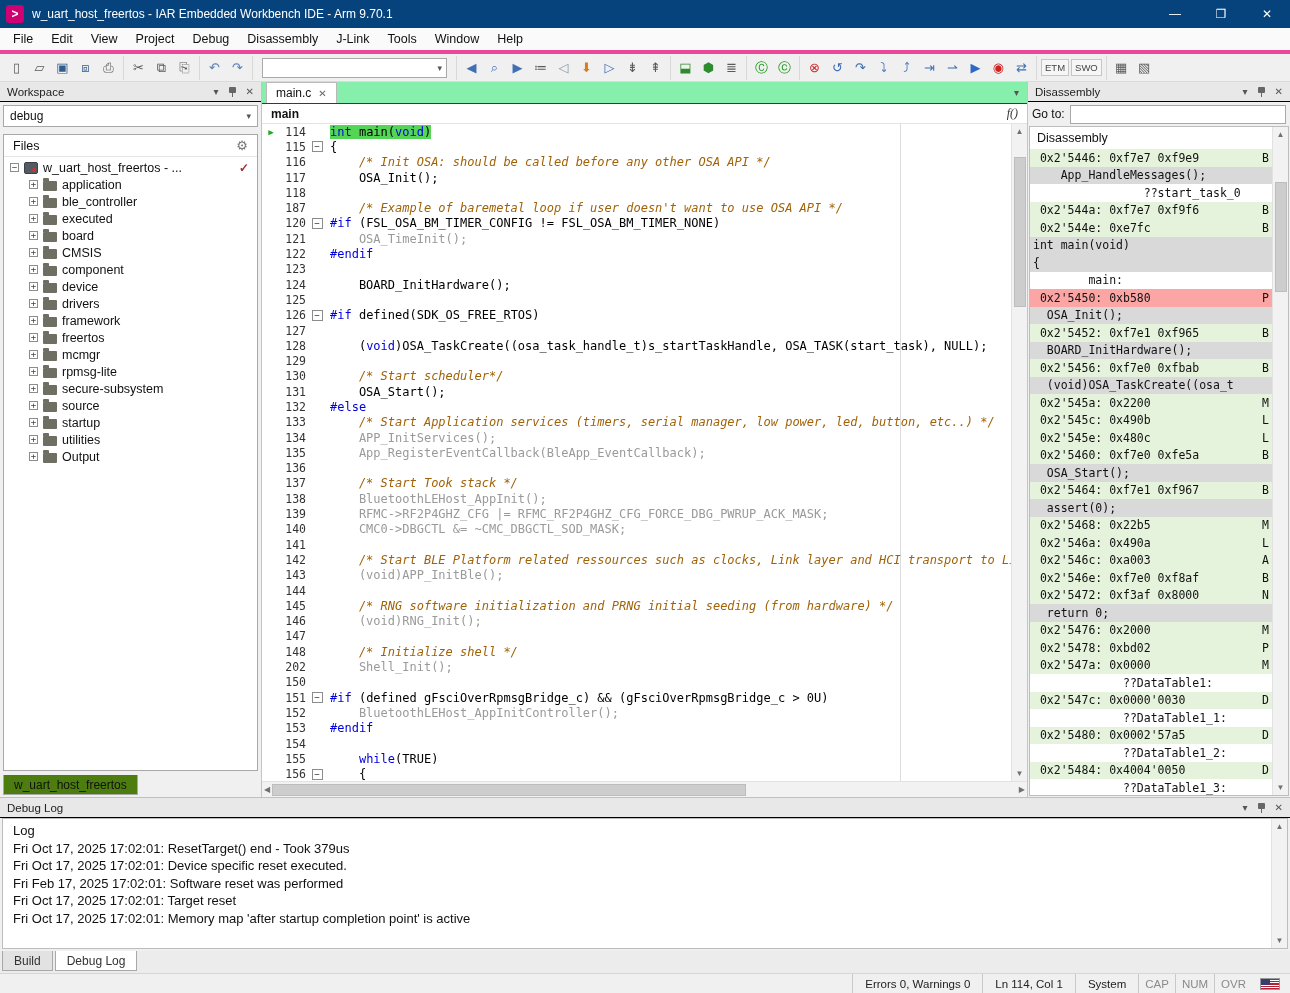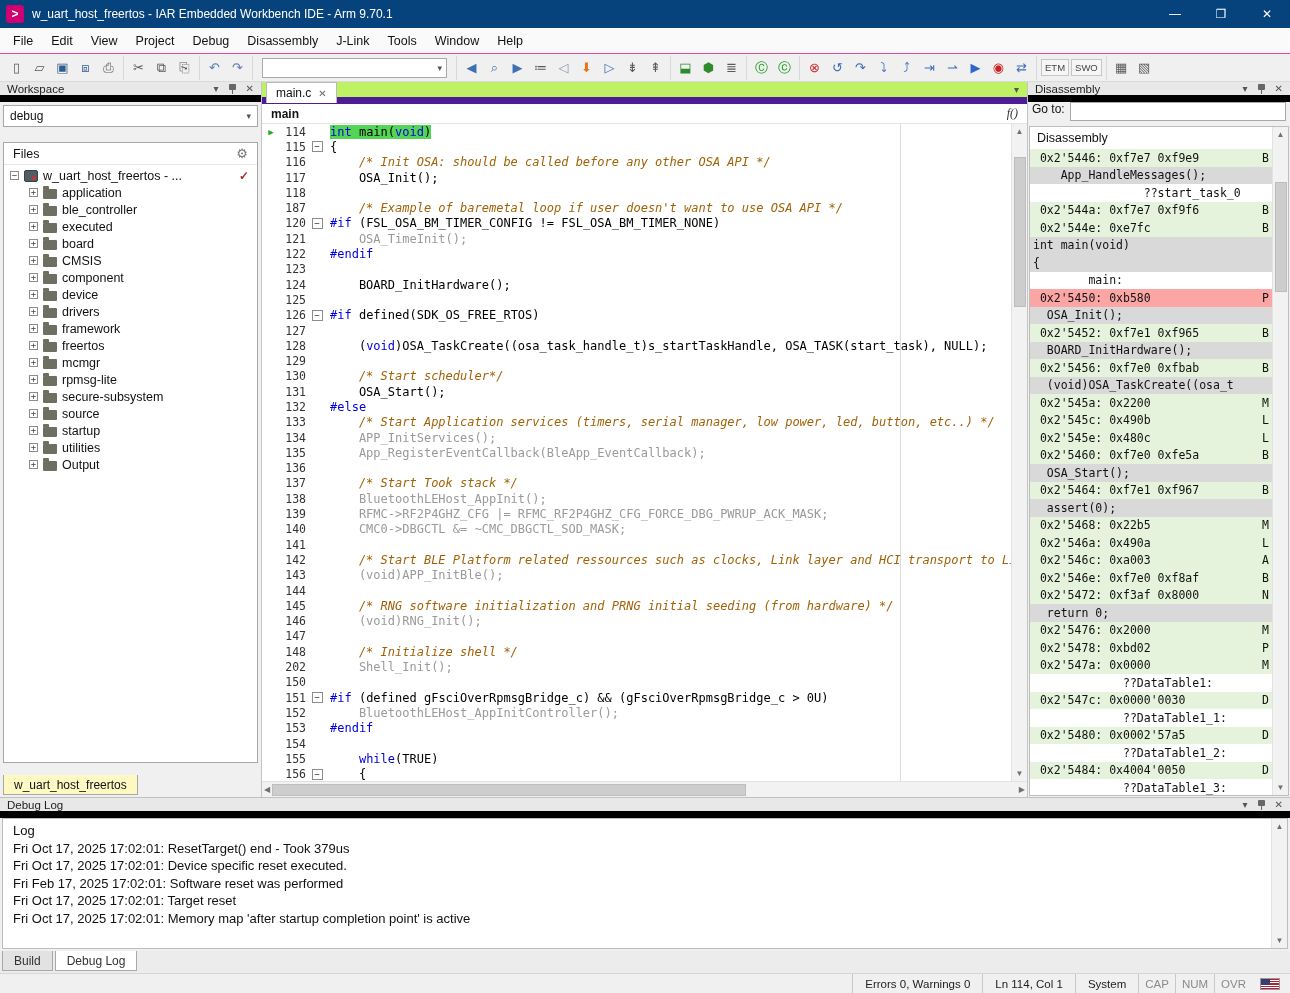--- a/index.html
+++ b/index.html
@@ -7,64 +7,64 @@
 body{font-family:"Liberation Sans",sans-serif;font-size:12px;color:#111;background:#ececec;overflow:hidden;position:relative}
 
 
 .titlebar{position:absolute;top:0;left:0;right:0;height:28px;background:#06437c;display:flex;align-items:center;padding-left:6px;color:#fff}
 .logo{width:18px;height:18px;background:#cf0072;border-radius:3px;display:flex;align-items:center;justify-content:center;font-weight:bold;font-size:12px;margin-right:8px;color:#fff}
 .wtitle{font-size:12px;white-space:nowrap}
 .wctrls{margin-left:auto;display:flex;height:28px}
 .wbtn{width:46px;height:28px;display:flex;align-items:center;justify-content:center;font-size:12px;color:#fff}
 
 
-.menubar{position:absolute;top:28px;left:0;right:0;height:26px;background:#fafafa;display:flex;align-items:center;padding-left:4px;border-bottom:1px solid #ec4899}
+.menubar{position:absolute;top:28px;left:0;right:0;height:26px;background:#fafafa;display:flex;align-items:center;padding-left:4px;border-bottom:4px solid #ec4899}
 .menu-item{padding:0 9px;height:100%;display:flex;align-items:center;font-size:12.5px}
 .toolbar{position:absolute;top:54px;left:0;right:0;height:28px;background:#f0f0f0;border-bottom:1px solid #dadada;display:flex;align-items:center;padding-left:2px}
 .tb-group{display:flex;align-items:center;height:24px;padding:0 3px}
 .tb-group+.tb-group{border-left:1px solid #d8d8d8}
 .tb-btn{min-width:23px;height:23px;display:flex;align-items:center;justify-content:center;font-size:13px}
 .tb-txt{font-size:9.5px;color:#444;border:1px solid #c6c6c6;background:#f6f6f6;height:17px;padding:0 3px;margin:0 1px;display:flex;align-items:center}
 .tb-combo{width:185px;height:20px;background:#fff;border:1px solid #a9a9a9;display:flex;align-items:center;justify-content:flex-end;padding:0 4px;margin:0 6px}
 .combo-arrow{color:#555;font-size:9px}
 
 
 .main{position:absolute;top:82px;left:0;right:0;height:715px;display:flex;background:#ececec}
 
 
-.panel-hdr{height:20px;display:flex;align-items:center;padding:0 7px;font-size:11.5px;color:#222;background:#e8e8e8;border-bottom:7px solid #000000;flex:none}
+.panel-hdr{height:20px;display:flex;align-items:center;padding:0 7px;font-size:11.5px;color:#222;background:#e8e8e8;border-bottom:1px solid #000000;flex:none}
 .hic{color:#555;font-size:10px;margin-left:8px}
 .hic.first{margin-left:auto}
 .pin{width:11px;height:12px;position:relative;display:inline-block;margin-left:8px}
 .pin::before{content:"";position:absolute;left:2px;top:1px;width:7px;height:6px;background:#666;border-radius:1px}
 .pin::after{content:"";position:absolute;left:5px;top:7px;width:1px;height:4px;background:#666}
 
 
 .ws{width:262px;flex:none;display:flex;flex-direction:column;background:#f0f0f0;border-right:1px solid #c4c4c4}
 .ws-combo{margin:3px;height:22px;border:1px solid #a8a8a8;background:#fff;display:flex;align-items:center;padding:0 6px;font-size:12px}
 .ws-combo .combo-arrow{margin-left:auto}
-.files-box{flex:1;margin:12px 3px;border:1px solid #a8a8a8;background:#fff;display:flex;flex-direction:column;overflow:hidden;min-height:0}
+.files-box{flex:1;margin:4px 3px;border:1px solid #a8a8a8;background:#fff;display:flex;flex-direction:column;overflow:hidden;min-height:0}
 .files-hdr{height:22px;display:flex;align-items:center;padding:0 9px;font-size:12.5px;border-bottom:1px solid #e6e6e6;flex:none}
 .gear{margin-left:auto;color:#777;font-size:13px}
 .tree{flex:1;overflow:hidden;font-size:12.5px;padding-top:2px}
 .trow{height:17px;display:flex;align-items:center;gap:5px;padding-left:6px;white-space:nowrap}
 .trow.child{padding-left:25px}
 .expander{width:9px;height:9px;border:1px solid #8c8c8c;font-size:9px;line-height:7px;text-align:center;color:#444;background:#fff;flex:none;font-family:"DejaVu Sans Mono",monospace}
 .folder{width:14px;height:10px;background:#6f6e62;border-radius:1px;position:relative;flex:none;margin-top:2px}
 .folder::before{content:"";position:absolute;top:-3px;left:0;width:6px;height:3px;background:#6f6e62;border-radius:1px 1px 0 0}
 .proj-icon{width:14px;height:12px;background:#555b63;border:1px solid #3b4046;border-radius:2px;flex:none;position:relative}
 .proj-icon::after{content:"";position:absolute;right:1px;bottom:1px;width:4px;height:4px;background:#cc3333;border-radius:50%}
 .proj-label{font-weight:normal}
 .check{margin-left:auto;margin-right:8px;color:#a03030;font-weight:bold;font-size:12px}
 .ws-bottom{height:22px;display:flex;align-items:flex-start;padding-left:3px;background:#f0f0f0;flex:none}
-.ws-tab{height:20px;background:#fef9c3;border:1px solid #a8a8a8;border-top:none;padding:0 10px;font-size:12px;display:flex;align-items:center}
+.ws-tab{height:20px;background:#4d7c0f;border:1px solid #a8a8a8;border-top:none;padding:0 10px;font-size:12px;display:flex;align-items:center}
 
 
 .ed{flex:1;min-width:0;display:flex;flex-direction:column;background:#fff;border-right:1px solid #c4c4c4}
-.ed-tabs{height:22px;background:#bef264;display:flex;align-items:flex-start;border-bottom:7px solid #4c1d95;flex:none}
+.ed-tabs{height:22px;background:#86efac;display:flex;align-items:flex-start;border-bottom:1px solid #4c1d95;flex:none}
 .ed-tab{height:21px;background:#fff;border:1px solid #b9b9b9;border-bottom:none;display:flex;align-items:center;gap:7px;padding:0 9px;font-size:12px;margin-left:4px}
 .tab-close{color:#666;font-size:10px}
 .ed-tabs-menu{margin-left:auto;margin-right:8px;color:#555;font-size:10px;align-self:center}
 .crumb{height:20px;display:flex;align-items:center;padding:0 9px;font-size:12px;font-weight:bold;border-bottom:1px solid #e4e4e4;flex:none}
 .fx{margin-left:auto;font-style:italic;font-weight:normal;color:#333;font-family:"Liberation Serif",serif;font-size:12px}
 .code-wrap{flex:1;display:flex;min-height:0}
 .code-area{flex:1;min-width:0;position:relative;overflow:hidden;background:#fff}
 .margin-line{position:absolute;top:0;bottom:0;left:638px;width:1px;background:#dcdcdc}
 .cl{height:15.3px;display:flex;align-items:center;white-space:pre;font-family:"DejaVu Sans Mono",monospace;font-size:12px;position:relative}
 .gut-arrow{width:18px;flex:none;text-align:center;font-size:9px;color:transparent}
@@ -80,21 +80,21 @@
 .sb-v{width:16px;flex:none;background:#f2f2f2;border-left:1px solid #e2e2e2;display:flex;flex-direction:column;align-items:center}
 .sb-h{height:16px;flex:none;background:#f2f2f2;border-top:1px solid #e2e2e2;display:flex;align-items:center}
 .sb-ar{color:#707070;font-size:8px;padding:3px 2px;flex:none}
 .sb-thumb-v{width:12px;background:#cdcdcd;border:1px solid #bdbdbd;flex:none}
 .sb-thumb-h{height:12px;background:#cdcdcd;border:1px solid #bdbdbd;flex:none}
 .sb-sp{flex:none}
 .sb-fill{flex:1}
 
 
 .dis{width:262px;flex:none;display:flex;flex-direction:column;background:#f0f0f0}
-.goto-row{height:24px;display:flex;gap:5px;padding:0 4px;flex:none;font-size:12px}
+.goto-row{height:24px;display:flex;align-items:center;gap:5px;padding:0 4px;flex:none;font-size:12px}
 .goto-input{flex:1;height:19px;border:1px solid #a8a8a8;background:#fff;font-size:12px;padding:0 4px;font-family:"Liberation Sans",sans-serif}
 .dis-body{flex:1;min-height:0;display:flex;background:#fff;border:1px solid #bdbdbd;margin:0 1px 1px 1px}
 .dis-content{flex:1;min-width:0;overflow:hidden;background:#fff;font-family:"DejaVu Sans Mono",monospace;font-size:11.5px}
 .dis-title{height:22px;display:flex;align-items:center;padding:0 7px;font-family:"Liberation Sans",sans-serif;font-size:12.5px;background:#fff}
 .drow{height:17.5px;display:flex;align-items:center;white-space:pre;padding:0 3px}
 .drow.instr{background:#e6f3dc}
 .drow.src{background:#d9d9d9}
 .drow.label{background:#fff}
 .drow.cur{background:#fca5a5}
 .mn{margin-left:auto}

